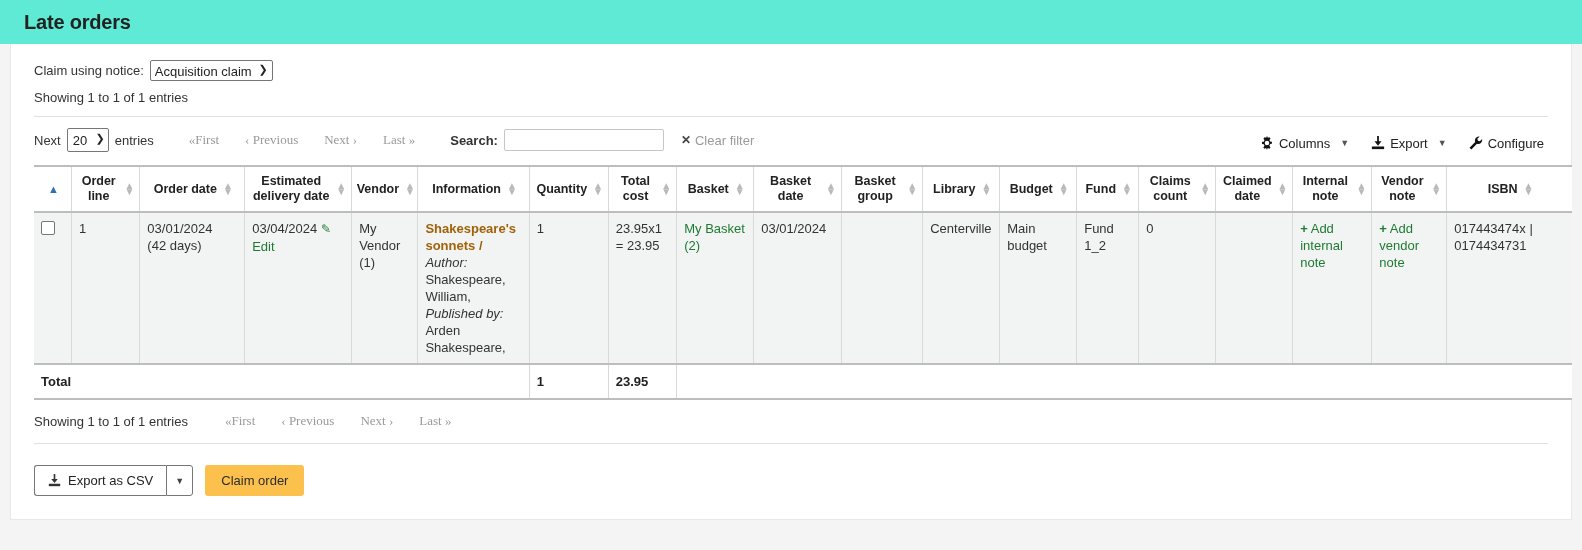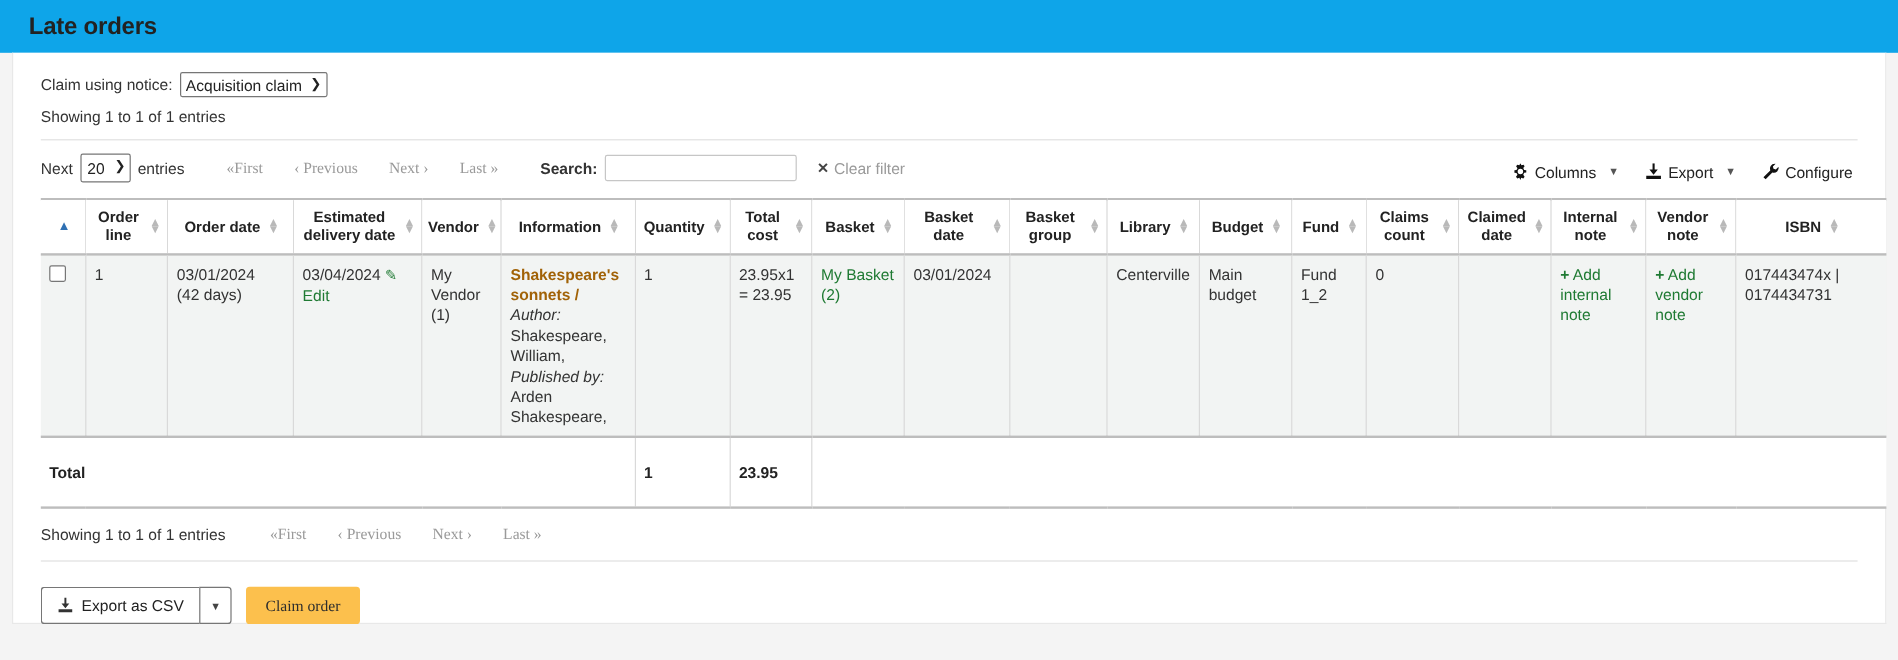--- a/index.html
+++ b/index.html
@@ -11,21 +11,21 @@
     font-size: 13px;
     color: #333333;
     overflow: hidden;
   }
   #page { width: 1582px; height: 550px; position: relative; background: #f4f4f4; }
 
   
   .page-header {
     height: 44px;
     padding: 8px 0 0 24px;
-    background: #0ea5e9;
+    background: #5eead4;
   }
   .page-title {
     font-size: 20px;
     font-weight: bold;
     color: #222222;
     letter-spacing: -0.2px;
     margin: 0;
     line-height: 28px;
   }
 
@@ -179,21 +179,21 @@
   .ital { font-style: italic; color: #333; }
   .pencil { color: #1f7a33; font-size: 12px; }
   .plus { color: #1f7a33; font-weight: bold; }
 
   
   table.dt tfoot td {
     background: #ffffff;
     border-left: 1px solid #d9d9d9;
     border-top: 2px solid #bdbdbd;
     border-bottom: 2px solid #bdbdbd;
-    padding: 21px 7px;
+    padding: 9px 7px;
     font-weight: bold;
     color: #222222;
     font-size: 13px;
     vertical-align: middle;
   }
   table.dt tfoot td:first-child { border-left: none; }
 
   
   .bottom-pager {
     display: flex; align-items: center;
@@ -223,21 +223,21 @@
     border: 1px solid #767676; border-radius: 0 3px 3px 0;
     background: #ffffff; color: #444;
     display: flex; align-items: center; justify-content: center;
     font-size: 9px; cursor: pointer;
   }
   .btn-claim {
     margin-left: 12px;
     height: 31px; padding: 0 16px;
     border: none; border-radius: 3px;
     background: #fcc04d; color: #2d2d2d;
-    font-family: Liberation Serif, serif; font-size: 13px;
+    font-family: Liberation Sans, sans-serif; font-size: 13px;
     cursor: pointer;
   }
 </style>
 </head>
 <body>
 
 <div id="page">
 
   <div class="page-header">
     <h1 class="page-title">Late orders</h1>

